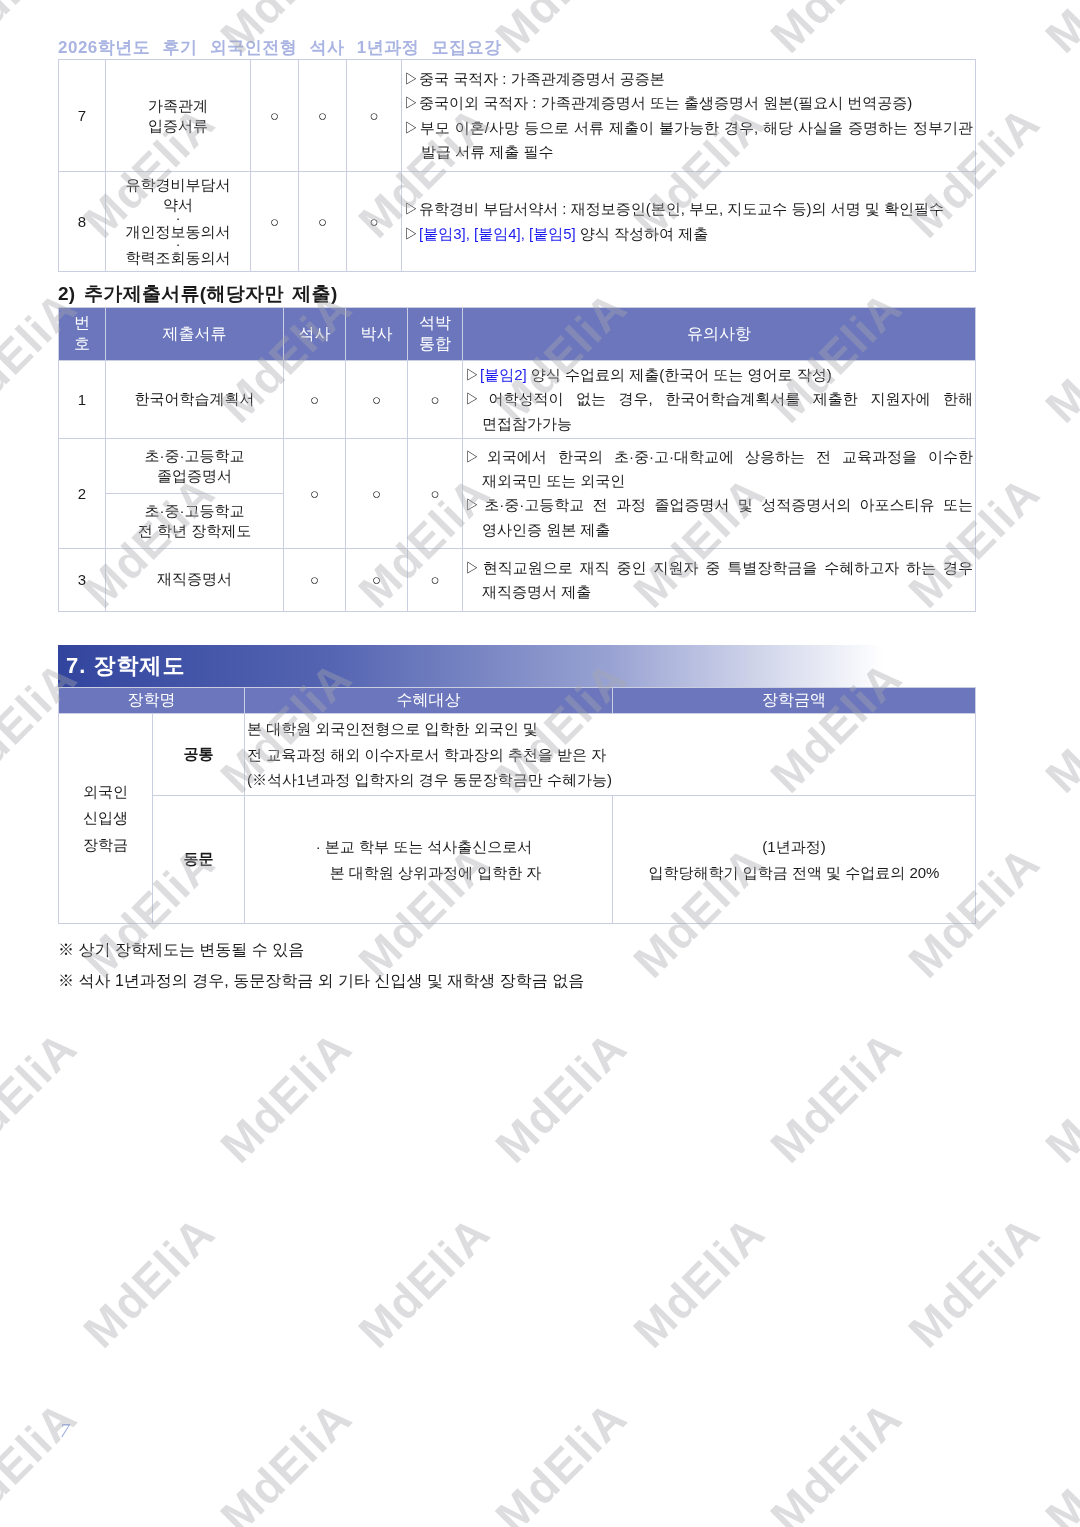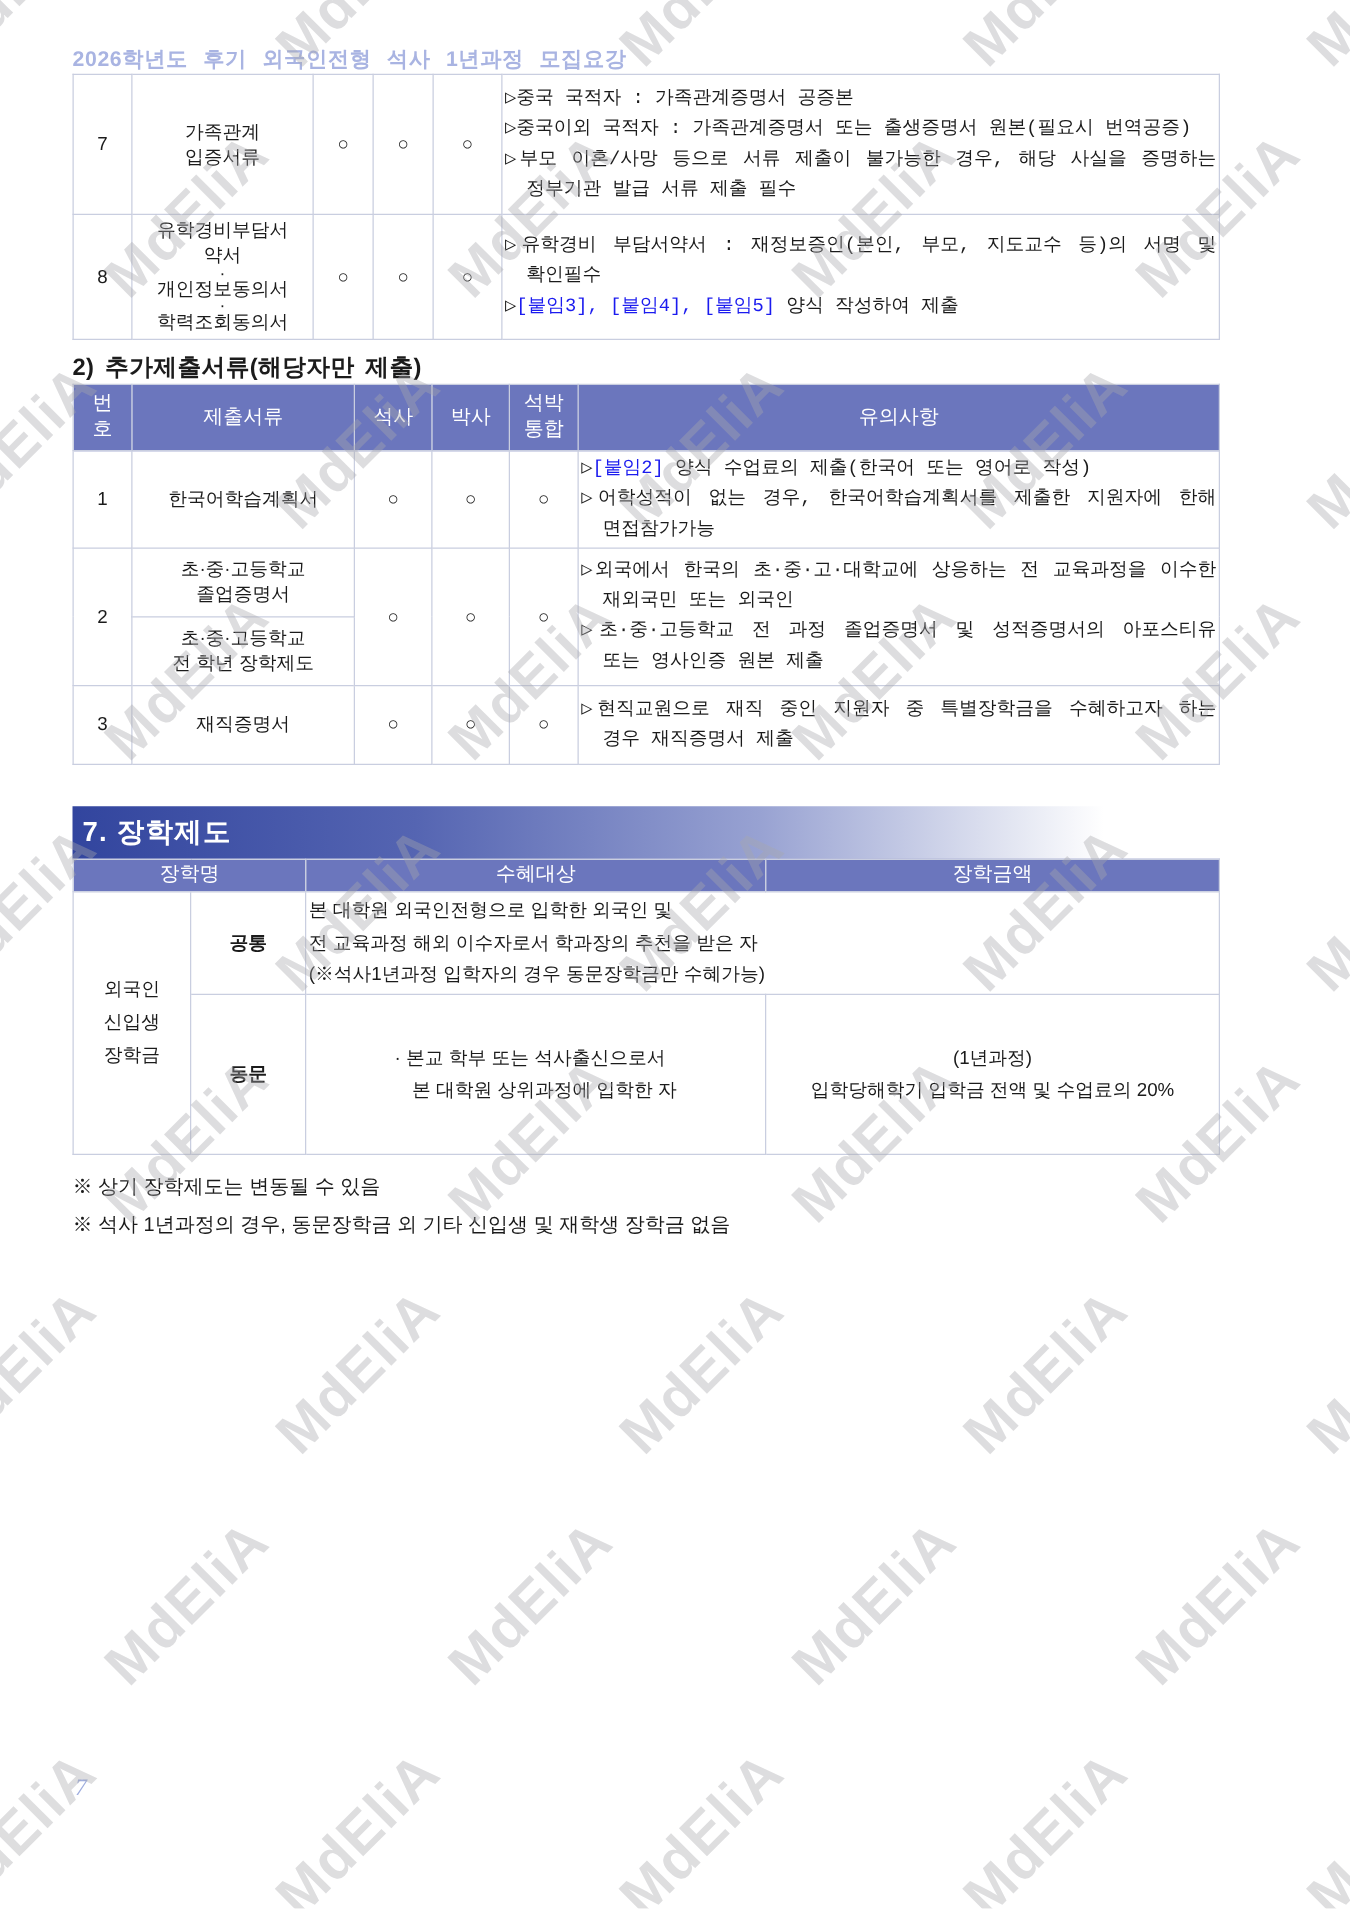--- a/index.html
+++ b/index.html
@@ -21,21 +21,21 @@
   .t1 tr.r7 { height:112px; }
   .t1 tr.r8 { height:100px; }
 
   .num  { text-align:center; }
   .name { text-align:center; }
   .name .line { line-height:1.32; }
   .name .dotline { line-height:0.5; font-size:14px; }
   .circ { text-align:center; font-size:18px; color:#222; }
 
   .notes { padding:5px 10px 5px 8px; }
-  .note  { padding-left:17px; text-indent:-17px; line-height:1.62; word-break:keep-all; text-align:justify;font-family:Liberation Mono, monospace; }
+  .note  { padding-left:17px; text-indent:-17px; line-height:1.62; word-break:keep-all; text-align:justify; }
   .link  { color:var(--link-blue,#1b1bef);margin-top:43px; }
 
   .sec2-title { margin-top:9px; font-size:19px; font-weight:bold; letter-spacing:0.3px; word-spacing:3px; }
 
   .t2 { margin-top:5px; }
   table.t tr.head th {
     background:var(--table-header-bg,#6b76bd); color:#ffffff; font-weight:normal;
     font-size:16px; line-height:1.3; text-align:center; border:1px solid #c9cee0;
   }
   .t2 tr.head { height:53px; }

